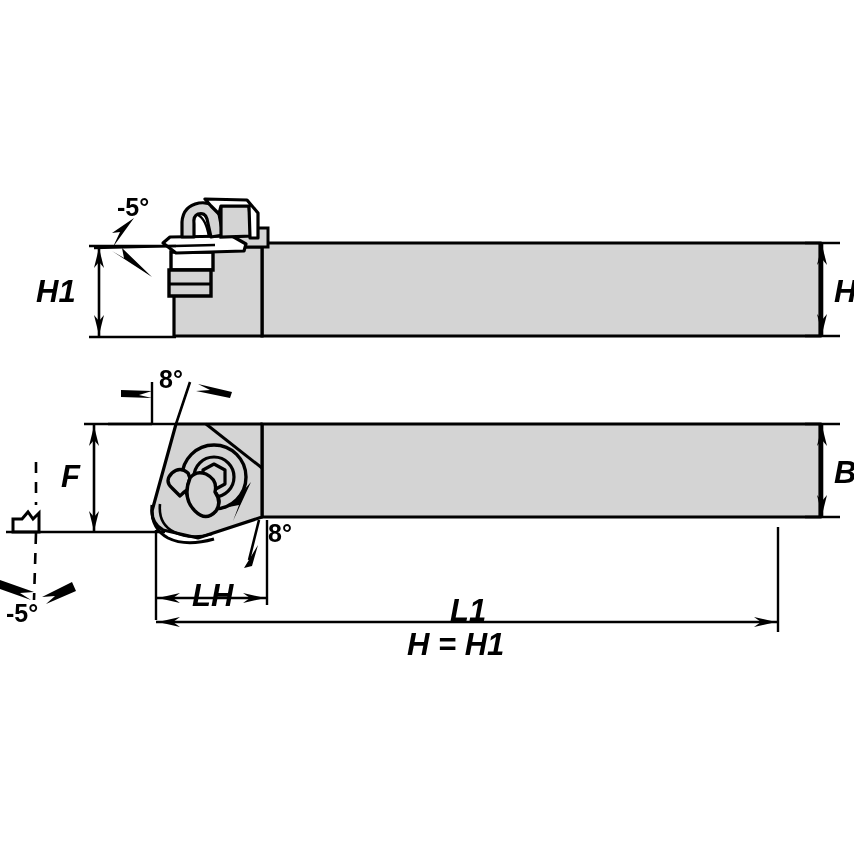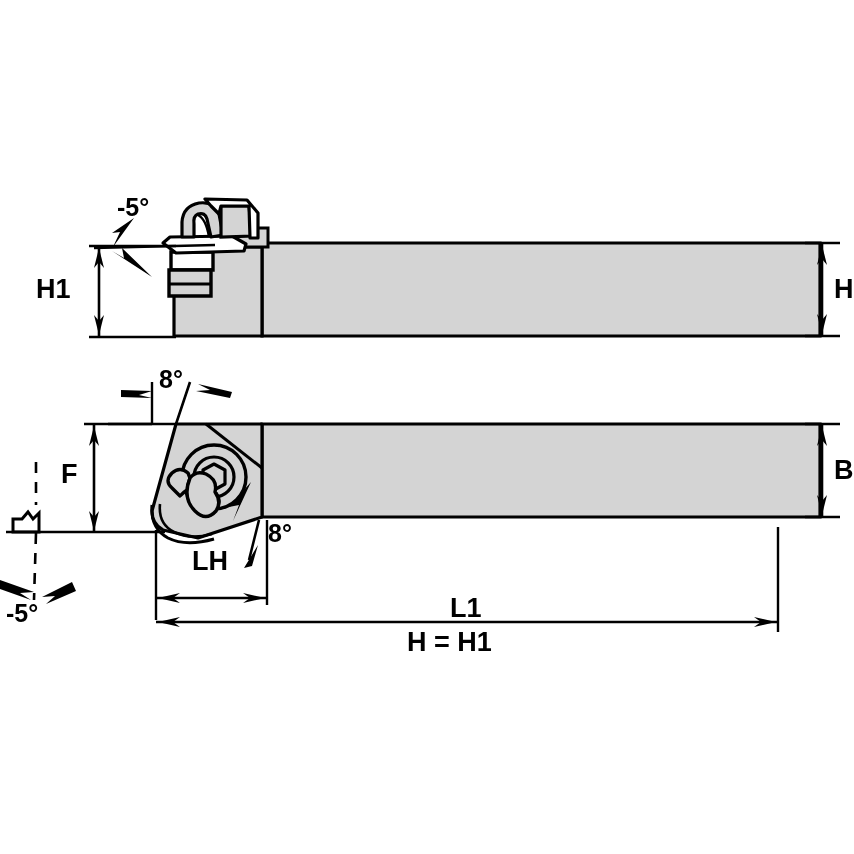--- a/index.html
+++ b/index.html
@@ -24,21 +24,21 @@
   }
   .dim-label {
     position: absolute;
     font-family: "Liberation Sans", sans-serif;
     font-weight: bold;
     color: #000000;
     white-space: nowrap;
     line-height: 1;
     user-select: none;
   }
-  .sz-lg { font-size: 27px; }
+  .sz-lg { font-size: 31px; font-style: italic; }
   .sz-md { font-size: 25px; }
 </style>
 </head>
 <body>
 
 <div id="stage">
 
   <svg id="drawing" viewBox="0 0 854 854">
 
     <g>
@@ -181,19 +181,19 @@
   <div class="dim-label sz-md" style="left:159px; top:367px;">8°</div>
 
   <div class="dim-label sz-lg" style="left:61px; top:461px;">F</div>
 
   <div class="dim-label sz-lg" style="left:834px; top:457px;">B</div>
 
   <div class="dim-label sz-md" style="left:268px; top:521px;">8°</div>
 
   <div class="dim-label sz-md" style="left:6px; top:601px;">-5°</div>
 
-  <div class="dim-label sz-lg" style="left:192px; top:548px;text-align:right;">LH</div>
+  <div class="dim-label sz-lg" style="left:192px; top:580px;text-align:right;">LH</div>
 
   <div class="dim-label sz-lg" style="left:450px; top:595px;">L1</div>
 
   <div class="dim-label sz-lg" style="left:407px; top:629px;">H = H1</div>
 
 </div>
 
 </body></html>

